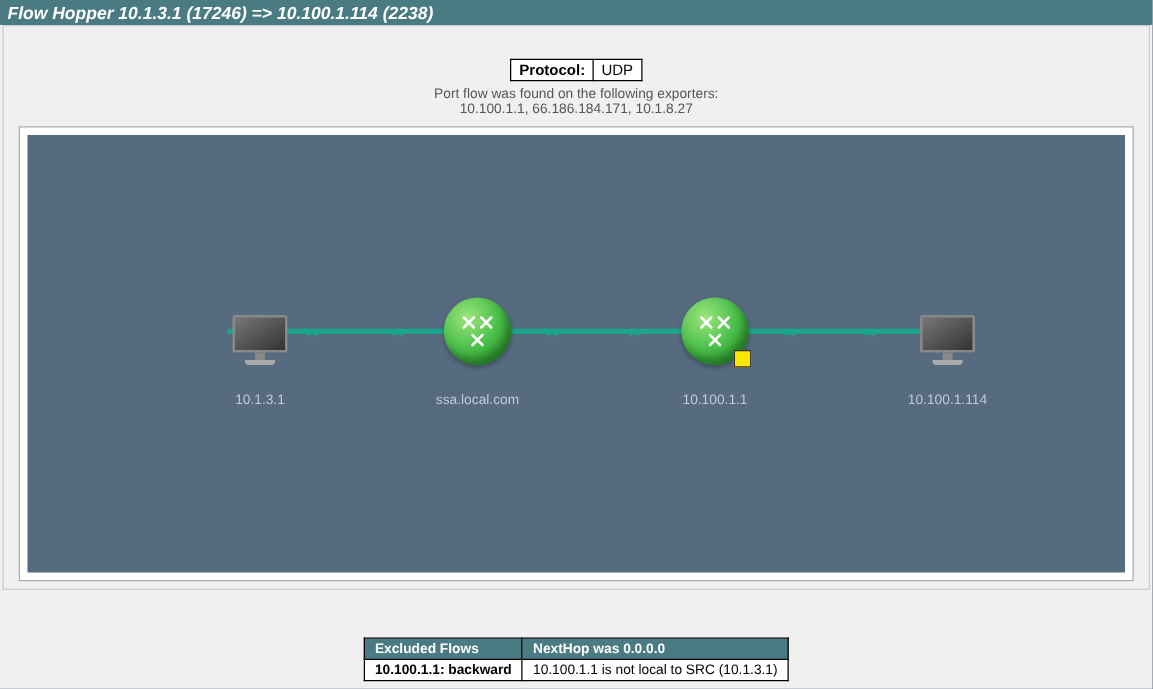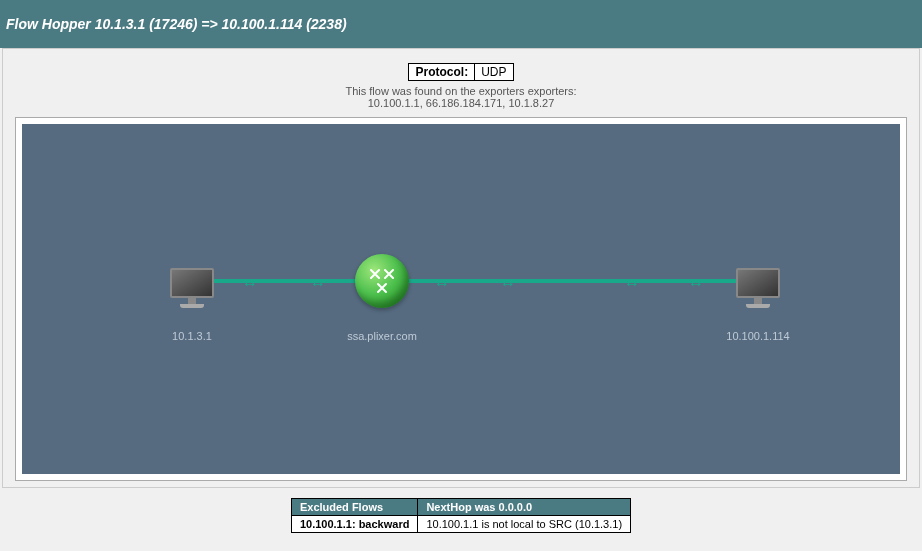--- a/index.html
+++ b/index.html
@@ -9,27 +9,27 @@
     width: 922px;
     height: 551px;
     overflow: hidden;
     font-size: 12px;
   }
   .title-bar {
     background: #4a7a82;
     color: #fff;
     font-weight: bold;
     font-size: 14px;
-    padding: 16px 6px;
+    padding: 2px 6px;
     font-style: italic;
   }
   .outer {
     border: 1px solid #ccc;
     margin: 0 2px;
-    padding: 14px 12px 6px 12px;
+    padding: 26px 12px 6px 12px;
     background: #f0f0f0;
   }
   .info-table-wrap {
     display: flex;
     flex-direction: column;
     align-items: center;
     margin-bottom: 8px;
   }
   .info-table {
     border: 1px solid #000;
@@ -149,20 +149,21 @@
   }
   .footer {
     display: flex;
     justify-content: center;
     margin-top: 10px;
   }
   .footer-table {
     border-collapse: collapse;
     font-size: 11px;
     border: 1px solid #000;
+    margin-top: 28px;
   }
   .footer-table th {
     background: #4a7a82;
     color: #fff;
     font-weight: bold;
     text-align: left;
     padding: 2px 8px;
     border: 1px solid #000;
   }
   .footer-table td {
@@ -183,37 +184,37 @@
 
   <div class="info-table-wrap">
     <table class="info-table">
       <tbody>
           <tr>
         <td class="k">Protocol:</td>
         <td>UDP</td>
       </tr>
     </tbody>
       </table>
-    <div class="exporters-msg">This flow was found on the exporters exporters:</div>
+    <div class="exporters-msg">Port flow was found on the following exporters:</div>
     <div class="exporters-list">10.100.1.1, 66.186.184.171, 10.1.8.27</div>
   </div>
 
   <div class="canvas-wrap">
     <div class="canvas">
 
       <div class="line" style="left:160px; width:555px;"></div>
 
       <div class="arrow" style="left:220px;">↔</div>
       <div class="arrow" style="left:288px;">↔</div>
       <div class="arrow" style="left:412px;">↔</div>
       <div class="arrow" style="left:478px;">↔</div>
       <div class="arrow" style="left:602px;">↔</div>
       <div class="arrow" style="left:666px;">↔</div>
 
-      <div class="node" style="left:110px;">
+      <div class="node" style="left:126px;">
         <div class="icon-holder">
           <div class="monitor">
             <div class="monitor-screen"></div>
             <div class="monitor-stand"></div>
             <div class="monitor-base"></div>
           </div>
         </div>
         <div class="node-label">10.1.3.1</div>
       </div>
 
@@ -222,23 +223,38 @@
           <div class="router-circle">
             <svg width="34" height="34" viewBox="0 0 34 34">
               <g stroke="#fff" stroke-width="2" fill="none" stroke-linecap="round">
                 <path d="M6 6 L14 14 M14 6 L6 14"></path>
                 <path d="M20 6 L28 14 M28 6 L20 14"></path>
                 <path d="M13 20 L21 28 M21 20 L13 28"></path>
               </g>
             </svg>
           </div>
         </div>
-        <div class="node-label">ssa.plixer.com</div>
-      </div>
-
+        <div class="node-label">ssa.local.com</div>
+      </div>
+
+      <div class="node" style="left:490px;">
+        <div class="icon-holder">
+          <div class="router-circle">
+            <svg width="34" height="34" viewBox="0 0 34 34">
+              <g stroke="#fff" stroke-width="2" fill="none" stroke-linecap="round">
+                <path d="M6 6 L14 14 M14 6 L6 14"></path>
+                <path d="M20 6 L28 14 M28 6 L20 14"></path>
+                <path d="M13 20 L21 28 M21 20 L13 28"></path>
+              </g>
+            </svg>
+            <div class="yellow-dot"></div>
+          </div>
+        </div>
+        <div class="node-label">10.100.1.1</div>
+      </div>
 
       <div class="node" style="left:676px;">
         <div class="icon-holder">
           <div class="monitor">
             <div class="monitor-screen"></div>
             <div class="monitor-stand"></div>
             <div class="monitor-base"></div>
           </div>
         </div>
         <div class="node-label">10.100.1.114</div>

